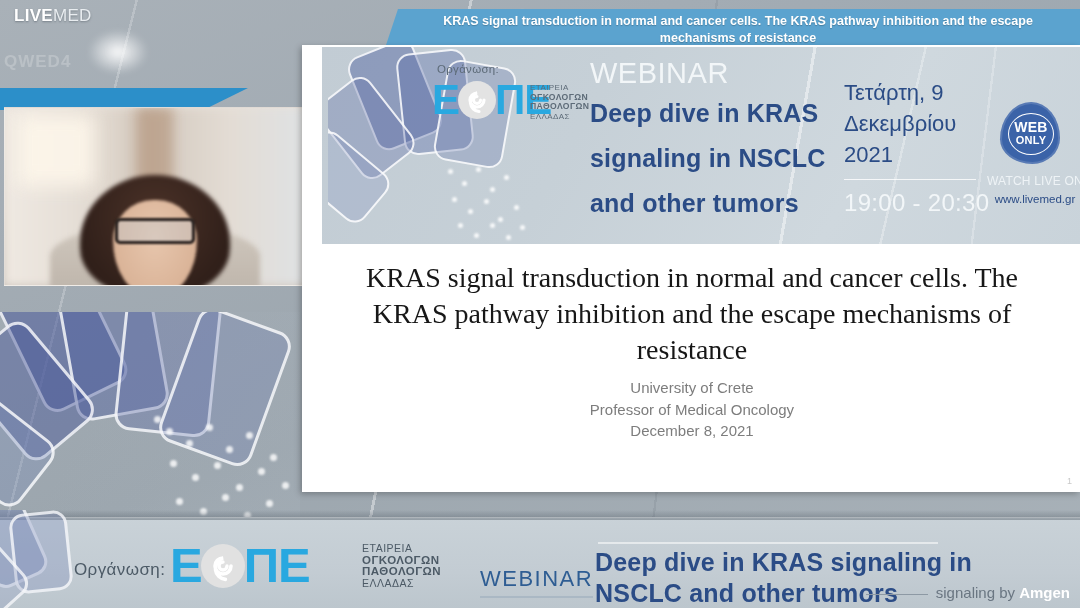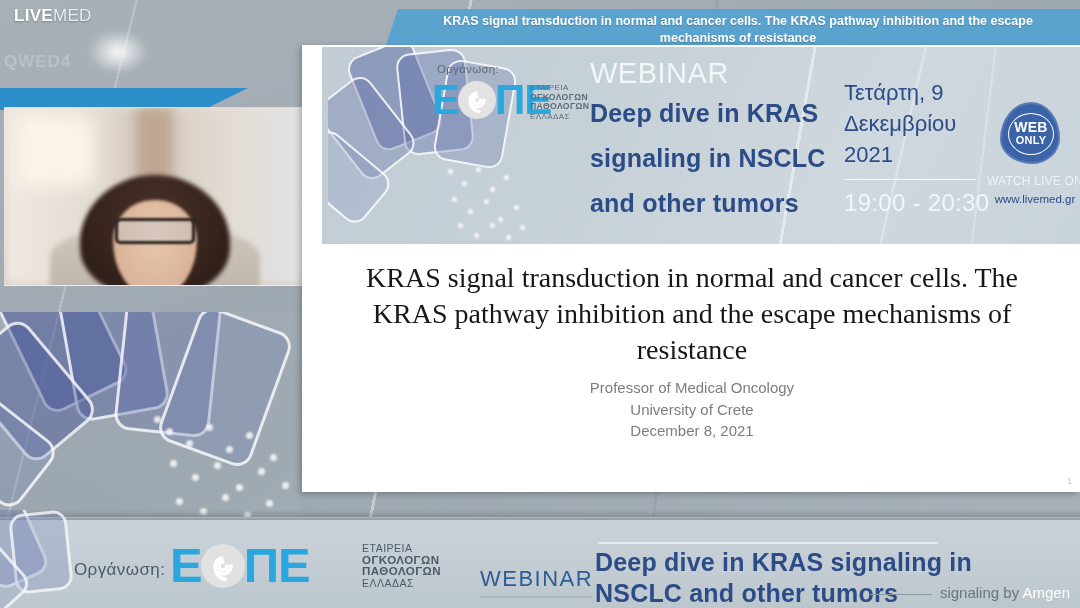--- a/index.html
+++ b/index.html
@@ -122,21 +122,21 @@
   .eope-sub div{font-size:10.5px;letter-spacing:.5px;}
   .eope-sub .bold{font-weight:bold;font-size:11.5px;}
 
   .webinar-word{position:absolute;left:480px;top:48px;font-size:22px;color:#2e5d93;
     letter-spacing:1.5px;padding-bottom:4px;border-bottom:2px solid #aab8c4;}
 
   .bot-title{position:absolute;left:595px;top:29px;width:470px;color:#2b4c86;
     font-size:25px;font-weight:bold;line-height:31px;letter-spacing:.2px;}
   .bot-rule{position:absolute;left:598px;top:24px;width:340px;height:2px;background:rgba(255,255,255,.55);}
   .supported{position:absolute;right:10px;top:66px;font-size:15px;color:#6a7682;}
-  .supported .amgen{color:#ffffff;}
+  .supported .amgen{color:#ffffff;font-weight:bold;}
   .supported .lead{display:inline-block;width:62px;height:1px;background:#8d99a4;
     vertical-align:middle;margin-right:8px;}
 
   
   .slide{
     position:absolute;left:302px;top:45px;width:778px;height:447px;background:#fff;
     box-shadow:-2px 2px 6px rgba(0,0,0,.25);
     overflow:hidden;
   }
   .slide-banner{
@@ -325,22 +325,22 @@
           <span class="small">ONLY</span>
         </div>
       </div>
       <div class="watchlive">WATCH LIVE ON</div>
       <div class="siteurl">www.livemed.gr</div>
     </div>
 
     <div class="slide-title">KRAS signal transduction in normal and cancer cells. The KRAS pathway inhibition and the escape mechanisms of resistance</div>
 
     <div class="slide-author">
+      <div>University of Crete</div>
       <div>Professor of Medical Oncology</div>
-      <div>University of Crete</div>
       <div>December  8, 2021</div>
     </div>
 
     <div class="slide-pagenum">1</div>
   </div>
 
   <div class="botbar">
     <div class="botbar-shadow"></div>
     <div class="botbar-deco">
       <div class="card" style="left:16px;top:-6px;width:52px;height:74px;transform:rotate(-24deg);background:rgba(108,126,178,.38);"></div>

